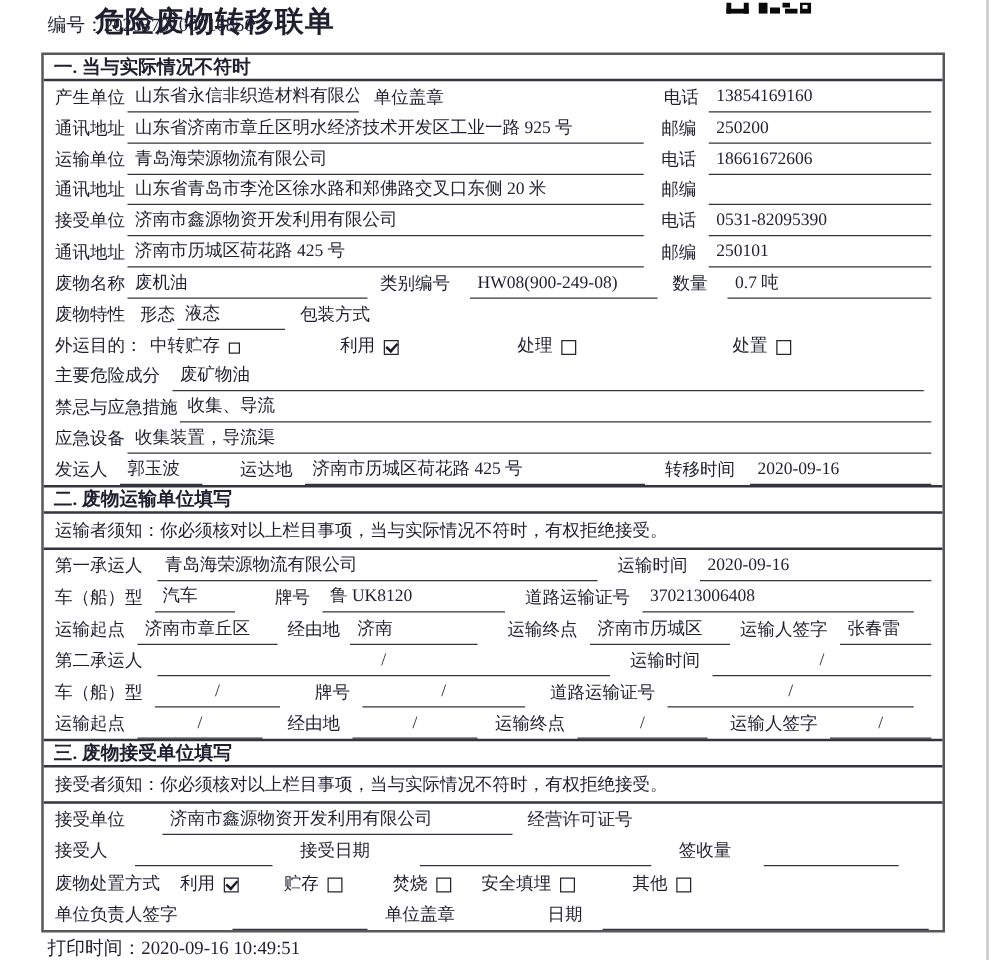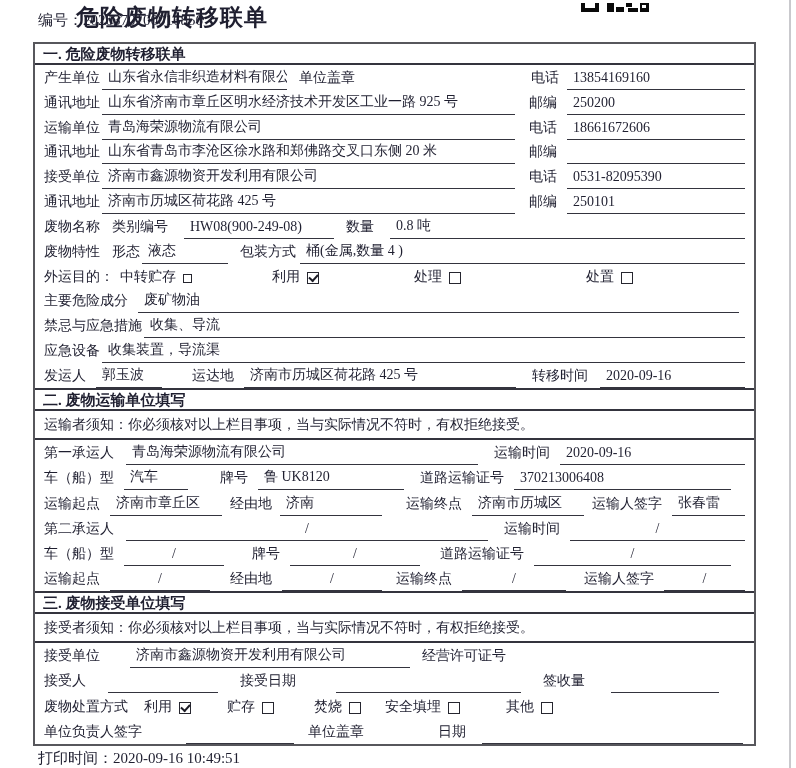--- a/index.html
+++ b/index.html
@@ -69,21 +69,21 @@
         <rect x="47" y="5" width="10" height="4"></rect>
       <rect x="59" y="0" width="9" height="9"></rect>
     </g>
     <rect x="61" y="2" width="4" height="3" fill="#ffffff"></rect>
   </svg>
 </div>
 
 <div id="form">
 
   <div class="sec sec1">
-    <div class="sec-h">一. 危险废物转移联单</div>
+    <div class="sec-h">一. 当与实际情况不符时</div>
 
     <div class="row">
       <span class="lbl" style="width:58px">产生单位</span>
       <span class="val" style="flex:0 0 185px">山东省永信非织造材料有限公司</span>
       <span class="lbl" style="margin-left:12px">单位盖章</span>
       <span class="lbl" style="margin-left:auto;margin-right:8px">电话</span>
       <span class="val" style="flex:0 0 178px">13854169160</span>
     </div>
 
     <div class="row">
@@ -116,32 +116,32 @@
 
     <div class="row">
       <span class="lbl" style="width:58px">通讯地址</span>
       <span class="val fill" style="margin-right:14px">济南市历城区荷花路 425 号</span>
       <span class="lbl" style="width:30px;margin-right:8px">邮编</span>
       <span class="val" style="flex:0 0 178px">250101</span>
     </div>
 
     <div class="row">
       <span class="lbl" style="width:58px">废物名称</span>
+      <span class="val" style="flex:0 0 192px">废机油</span>
       <span class="lbl" style="margin-left:10px;width:72px">类别编号</span>
       <span class="val" style="flex:0 0 150px">HW08(900-249-08)</span>
       <span class="lbl" style="margin-left:12px;width:44px">数量</span>
-      <span class="val fill">0.8 吨</span>
+      <span class="val fill">0.7 吨</span>
     </div>
 
     <div class="row">
       <span class="lbl" style="width:58px">废物特性</span>
       <span class="lbl" style="margin-left:10px;width:30px">形态</span>
       <span class="val" style="flex:0 0 86px">液态</span>
       <span class="lbl" style="margin-left:12px;width:60px">包装方式</span>
-      <span class="val fill">桶(金属,数量 4 )</span>
     </div>
 
     <div class="row">
       <span class="lbl" style="width:72px">外运目的：</span>
       <span class="opt" style="margin-left:4px">
         <span>中转贮存</span>
         <span class="cb small"></span>
       </span>
       <span class="opt" style="margin-left:80px">
         <span>利用</span>

